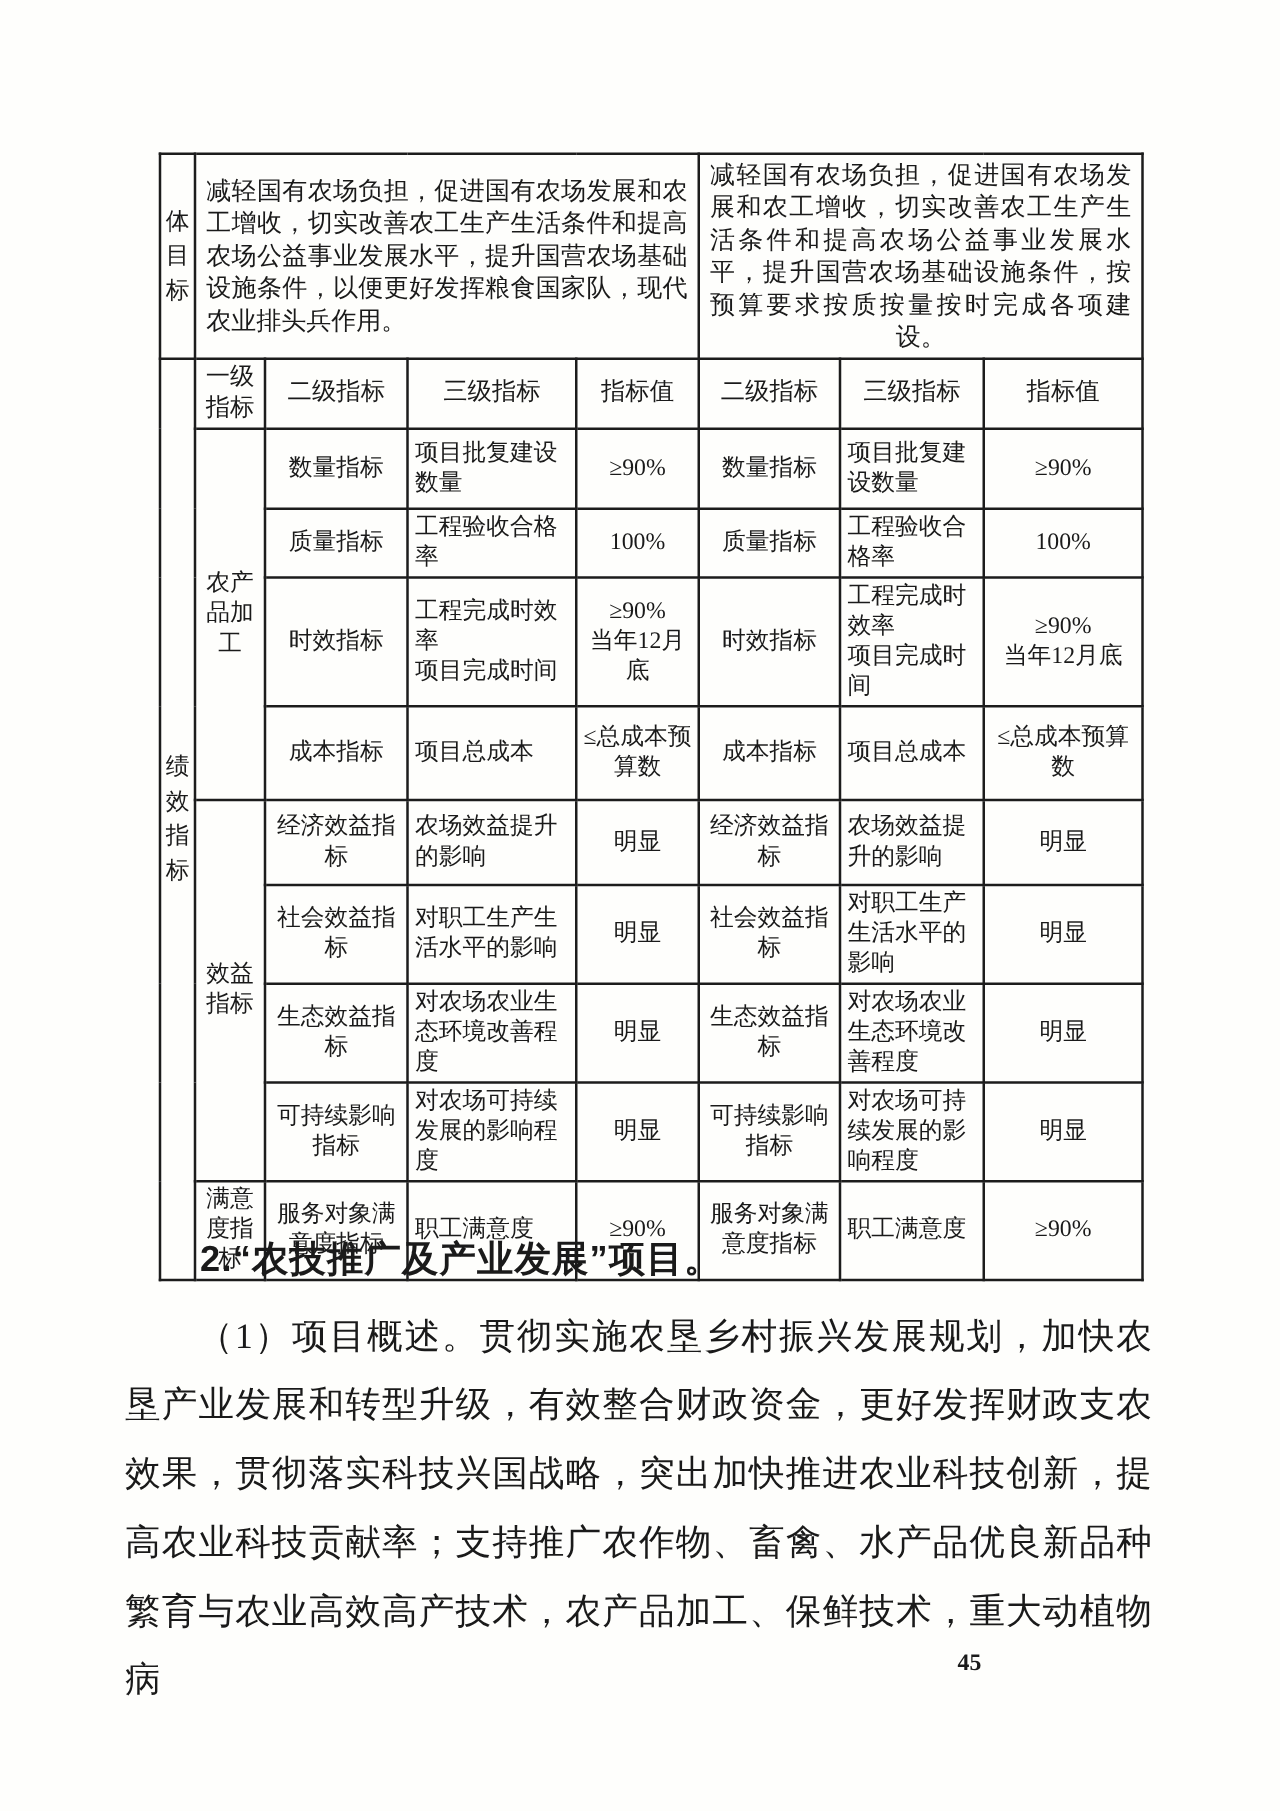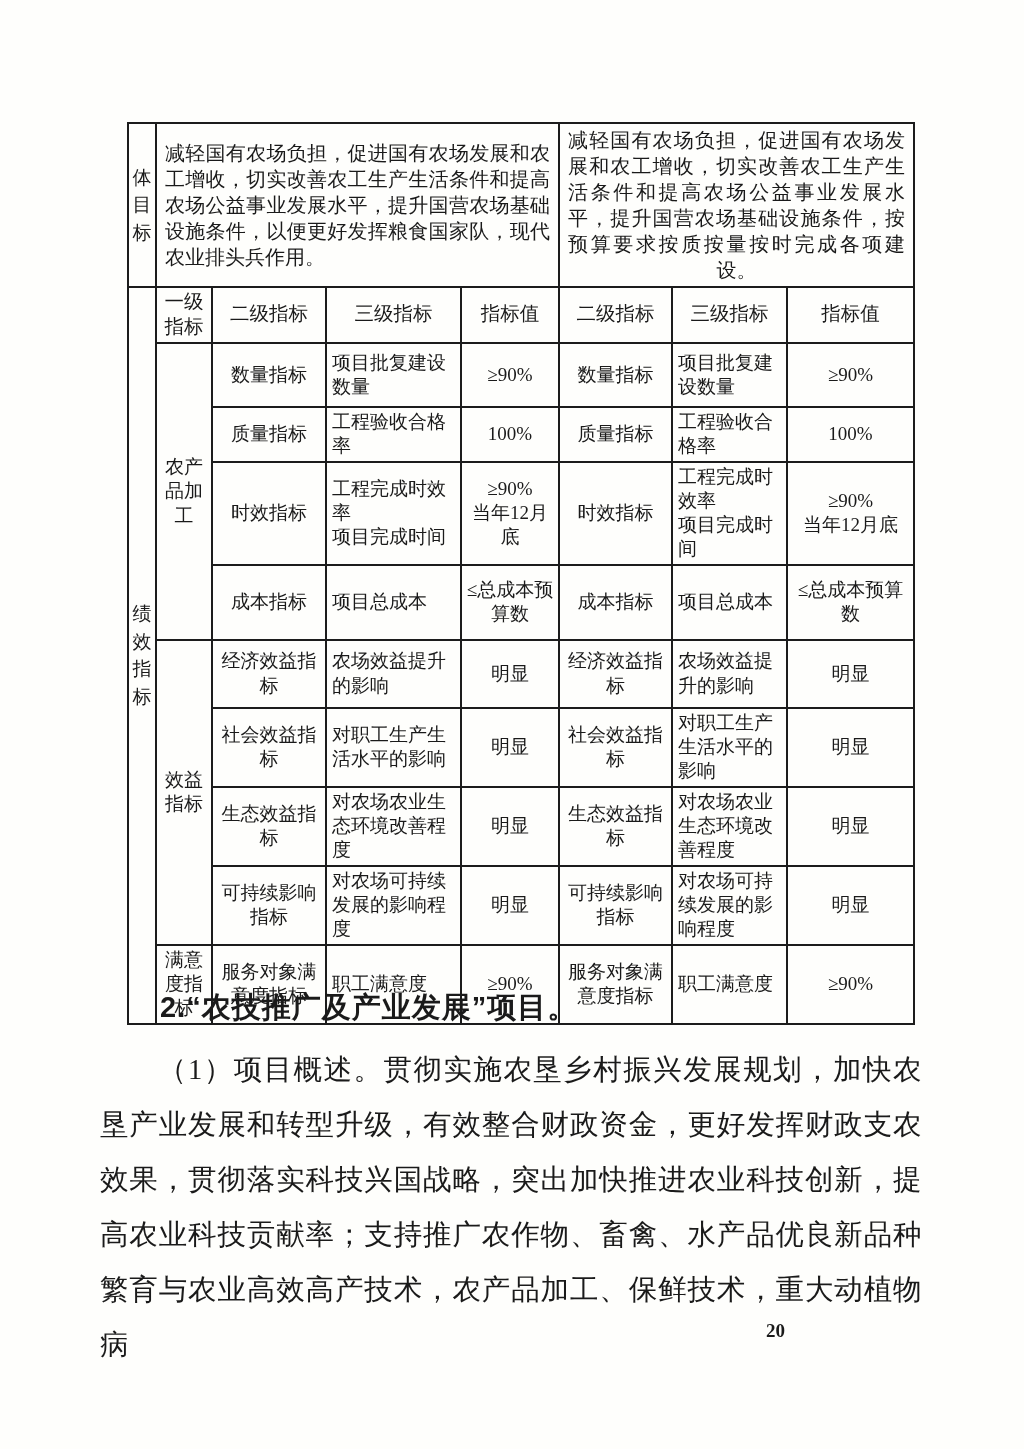--- a/index.html
+++ b/index.html
@@ -183,15 +183,15 @@
         <td class="c-val">≥90%</td>
       </tr>
     </tbody>
   </table>
 
   <div class="body-block">
     <h2 class="section-heading">2.“农技推广及产业发展”项目。</h2>
     <p class="body-paragraph">（1）项目概述。贯彻实施农垦乡村振兴发展规划，加快农垦产业发展和转型升级，有效整合财政资金，更好发挥财政支农效果，贯彻落实科技兴国战略，突出加快推进农业科技创新，提高农业科技贡献率；支持推广农作物、畜禽、水产品优良新品种繁育与农业高效高产技术，农产品加工、保鲜技术，重大动植物病</p>
   </div>
 
-  <div class="page-number">20</div>
+  <div class="page-number">45</div>
 
 </div>
 
 </body></html>

